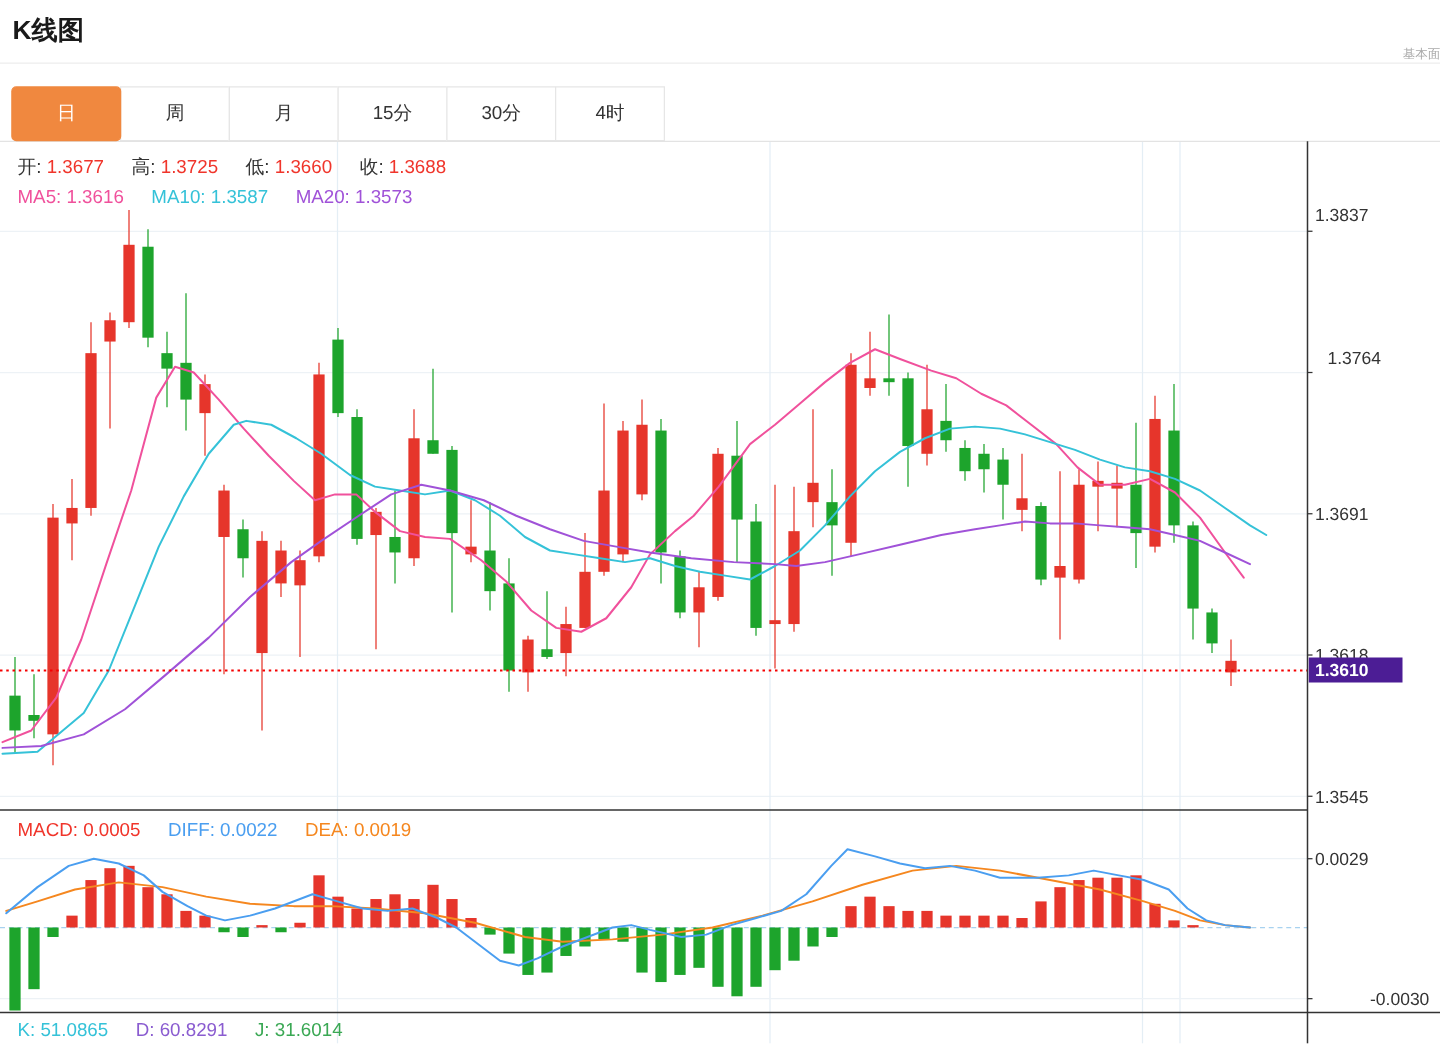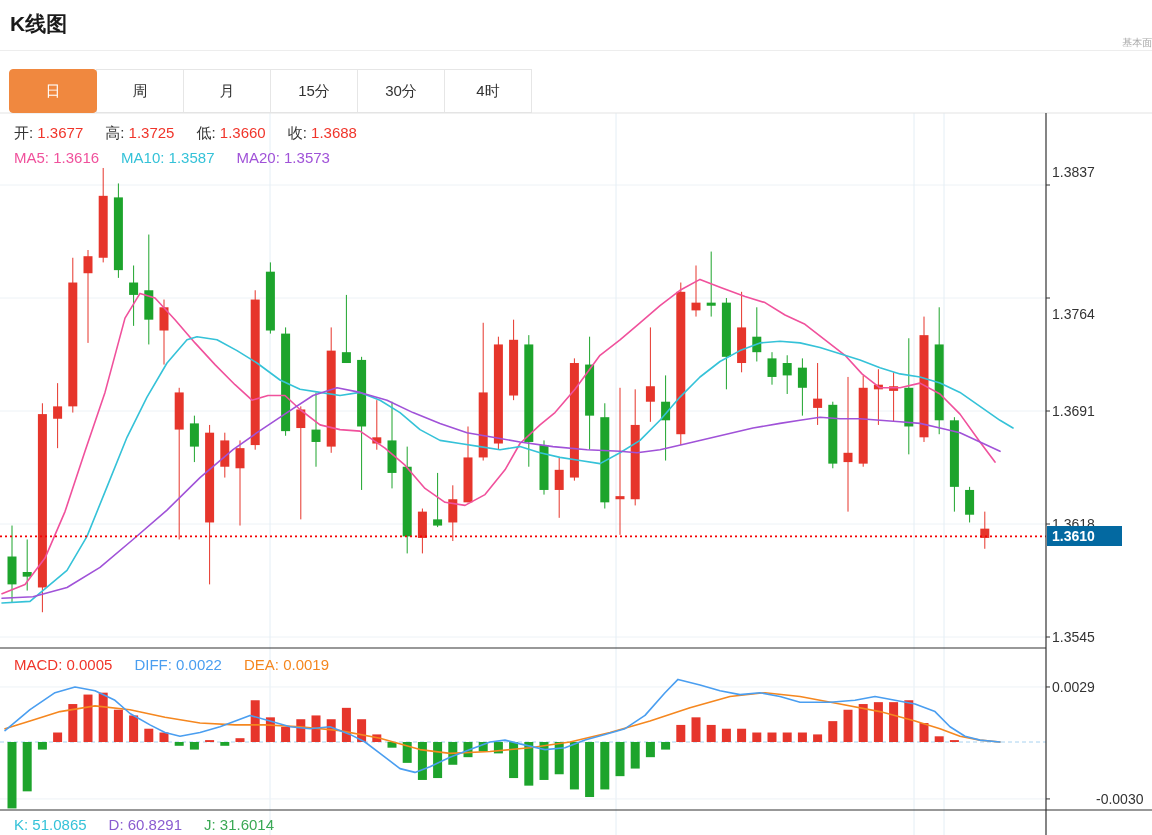--- a/index.html
+++ b/index.html
@@ -10,21 +10,21 @@
   .rule{position:absolute;left:0;top:50px;width:1152px;border-bottom:1px solid #ededed;}
   .tabs{position:absolute;left:10px;top:69px;display:flex;}
   .tab{width:86px;height:42px;line-height:42px;text-align:center;font-size:15px;color:#333;
        background:#fff;border:1px solid #e6e6e6;margin-left:-1px;cursor:pointer;box-sizing:content-box;}
   .tab.active{background:#f0883f;border-color:#f0883f;color:#fff;border-radius:4px;position:relative;z-index:2;}
   .chart-svg{position:absolute;left:0;top:0;}
   .legend-row{position:absolute;left:14px;font-size:15px;white-space:nowrap;z-index:5;}
   .legend-row .pair{margin-right:22px;}
   .legend-row .lbl{font-weight:normal;}
   .axis-label{position:absolute;left:1052px;font-size:14px;color:#333;z-index:4;}
-  .badge{position:absolute;left:1047px;width:75px;height:20px;line-height:20px;background:#0369a1;
+  .badge{position:absolute;left:1047px;width:75px;height:20px;line-height:20px;background:#4c1d95;
          color:#fff;font-size:14px;font-weight:bold;padding-left:5px;z-index:6;box-sizing:border-box;}
 </style>
 </head>
 <body>
 
 <div class="page">
   <div class="hdr-title">K线图</div>
   <a class="hdr-link">基本面分析&gt;</a>
   <div class="rule"></div>
 
@@ -262,21 +262,21 @@
       <line x1="1046" y1="113" x2="1046" y2="835" stroke="#333333" stroke-width="1.2"></line>
     </svg>
 
   <div class="legend-row" style="top:124px;"><span class="pair"><span class="lbl" style="color: rgb(51, 51, 51);">开: </span><span style="color: rgb(240, 53, 43);">1.3677</span></span><span class="pair"><span class="lbl" style="color: rgb(51, 51, 51);">高: </span><span style="color: rgb(240, 53, 43);">1.3725</span></span><span class="pair"><span class="lbl" style="color: rgb(51, 51, 51);">低: </span><span style="color: rgb(240, 53, 43);">1.3660</span></span><span class="pair"><span class="lbl" style="color: rgb(51, 51, 51);">收: </span><span style="color: rgb(240, 53, 43);">1.3688</span></span></div>
   <div class="legend-row" style="top:149px;"><span class="pair"><span class="lbl" style="color: rgb(240, 81, 156);">MA5: </span><span style="color: rgb(240, 81, 156);">1.3616</span></span><span class="pair"><span class="lbl" style="color: rgb(53, 194, 216);">MA10: </span><span style="color: rgb(53, 194, 216);">1.3587</span></span><span class="pair"><span class="lbl" style="color: rgb(160, 82, 216);">MA20: </span><span style="color: rgb(160, 82, 216);">1.3573</span></span></div>
   <div class="legend-row" style="top:656px;"><span class="pair"><span class="lbl" style="color: rgb(240, 53, 43);">MACD: </span><span style="color: rgb(240, 53, 43);">0.0005</span></span><span class="pair"><span class="lbl" style="color: rgb(74, 158, 240);">DIFF: </span><span style="color: rgb(74, 158, 240);">0.0022</span></span><span class="pair"><span class="lbl" style="color: rgb(245, 135, 31);">DEA: </span><span style="color: rgb(245, 135, 31);">0.0019</span></span></div>
   <div class="legend-row" style="top:816px;"><span class="pair"><span class="lbl" style="color: rgb(53, 194, 216);">K: </span><span style="color: rgb(53, 194, 216);">51.0865</span></span><span class="pair"><span class="lbl" style="color: rgb(138, 92, 208);">D: </span><span style="color: rgb(138, 92, 208);">60.8291</span></span><span class="pair"><span class="lbl" style="color: rgb(58, 168, 84);">J: </span><span style="color: rgb(58, 168, 84);">31.6014</span></span></div>
 
   <div id="price-axis">
       <div class="axis-label" style="top: 164px;">1.3837</div>
-      <div class="axis-label" style="top: 306px;">1.3764</div>
+      <div class="axis-label" style="top: 278px; margin-left: 10px;">1.3764</div>
       <div class="axis-label" style="top: 403.006px;">1.3691</div>
       <div class="axis-label" style="top: 516.009px;">1.3618</div>
       <div class="axis-label" style="top: 629.012px;">1.3545</div>
     </div>
   <div id="macd-axis">
       <div class="axis-label" style="top: 678.972px;">0.0029</div>
       <div class="axis-label" style="top: 790.926px; margin-left: 44px;">-0.0030</div>
     </div>
   <div class="badge" id="price-badge" style="top: 526.393px;">1.3610</div>
 </div>

